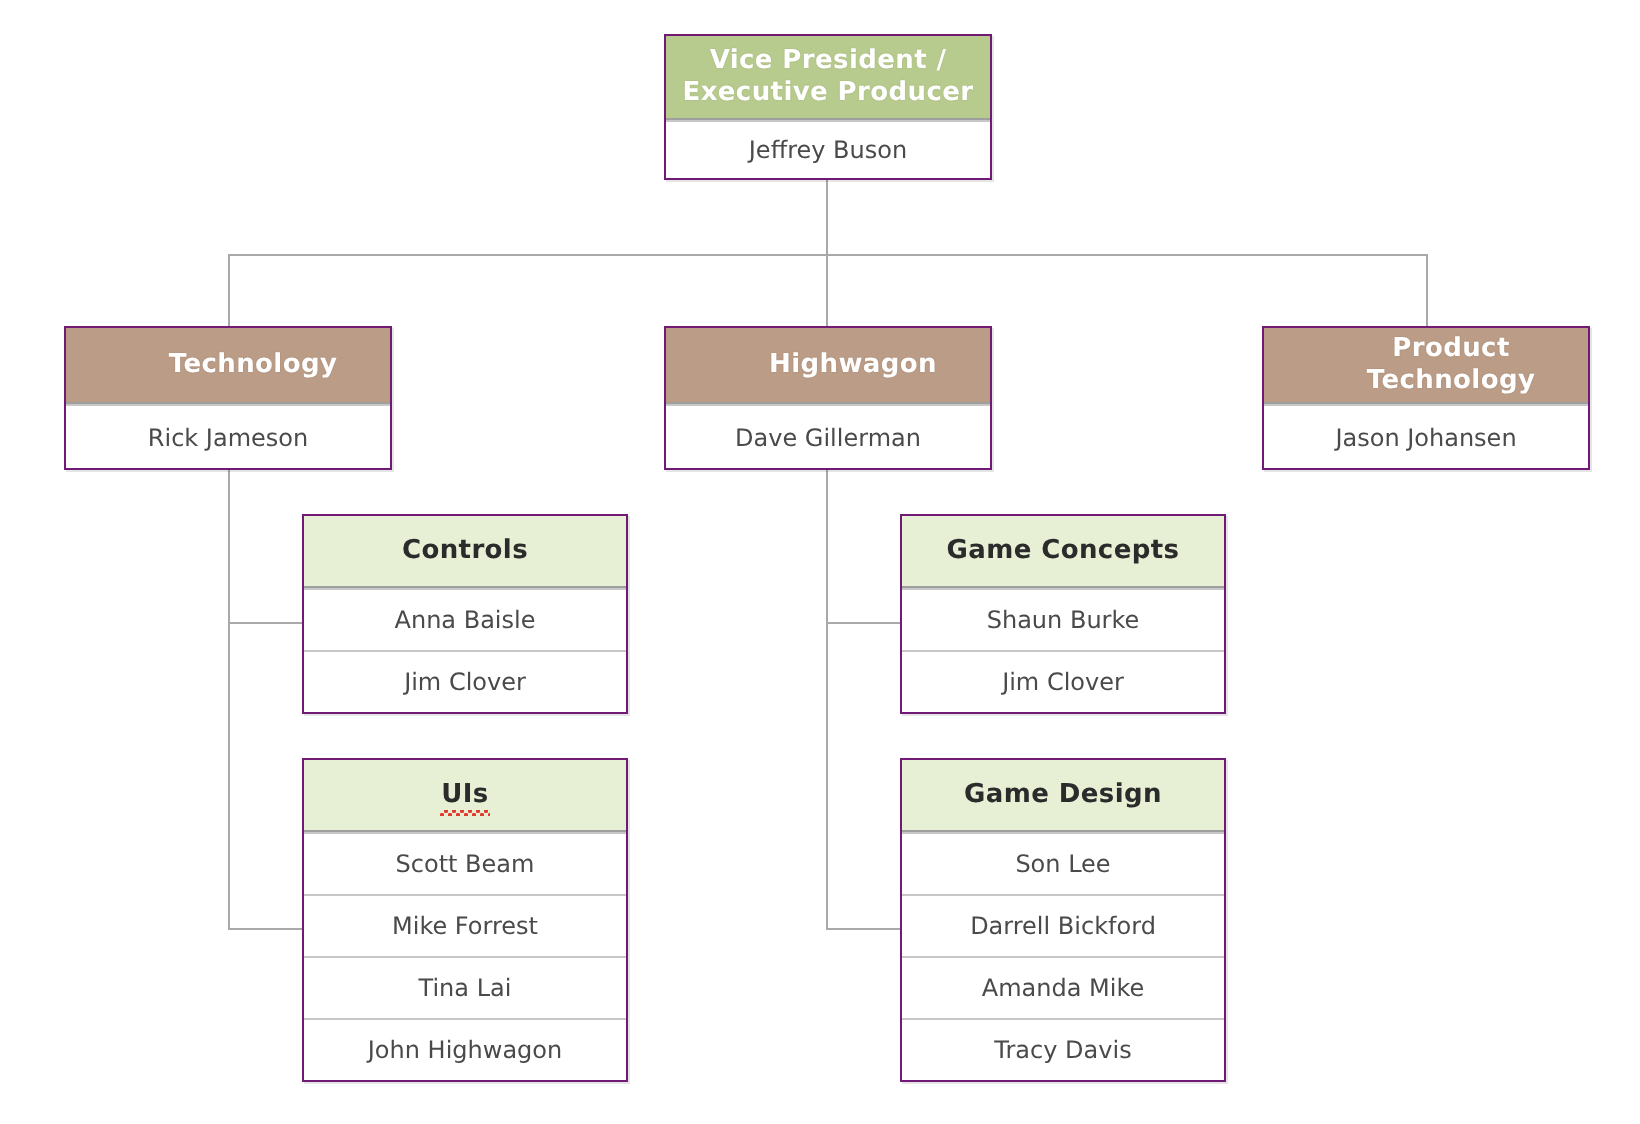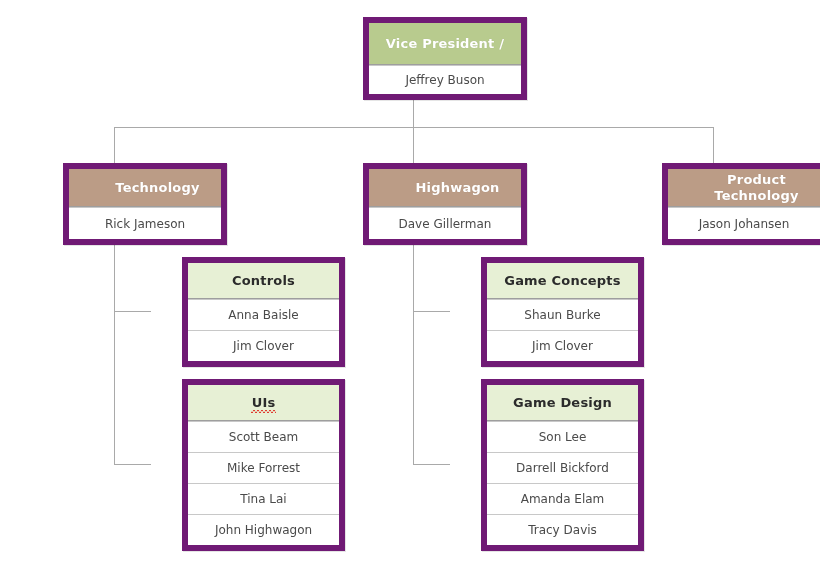--- a/index.html
+++ b/index.html
@@ -28,23 +28,22 @@
     background: #a9a9a9;
   }
   .conn.v { width: 1px; }
   .conn.h { height: 1px; }
 
   
   .node {
     position: absolute;
     box-sizing: border-box;
     background: #ffffff;
-    border: 6px solid #701a75;
+    border: 1px solid #701a75;
     box-shadow: 1px 1px 0 rgba(0,0,0,0.10);
-    margin-left: 31px;
   }
   .node-header {
     box-sizing: border-box;
     width: 100%;
     text-align: center;
     font-weight: bold;
     letter-spacing: 0.2px;
     display: flex;
     align-items: center;
     justify-content: center;
@@ -144,20 +143,21 @@
   <div class="conn h" style="left:114px; top:311px; width:37px;"></div>
   <div class="conn h" style="left:114px; top:464px; width:37px;"></div>
 
   <div class="conn v" style="left:413px; top:234px; height:231px;"></div>
   <div class="conn h" style="left:413px; top:311px; width:37px;"></div>
   <div class="conn h" style="left:413px; top:464px; width:37px;"></div>
 
   <div class="node" id="node-exec">
     <div class="node-header hdr-exec">
       <span class="hdr-line">Vice President /</span>
+      <span class="hdr-line">Executive Producer</span>
     </div>
     <div class="node-row">Jeffrey Buson</div>
   </div>
 
   <div class="node node-dept" id="node-technology">
     <div class="node-header hdr-dept">Technology</div>
     <div class="node-row">Rick Jameson</div>
   </div>
 
   <div class="node node-dept" id="node-production">
@@ -195,17 +195,17 @@
     <div class="node-row">Shaun Burke</div>
     <div class="node-row">Jim Clover</div>
   </div>
 
   <div class="node node-team" id="node-game-design">
     <div class="node-header hdr-team">
       <span>Game Design</span>
     </div>
     <div class="node-row">Son Lee</div>
     <div class="node-row">Darrell Bickford</div>
-    <div class="node-row">Amanda Elam</div>
+    <div class="node-row">Amanda Mike</div>
     <div class="node-row">Tracy Davis</div>
   </div>
 
 </div>
 
 </body></html>

